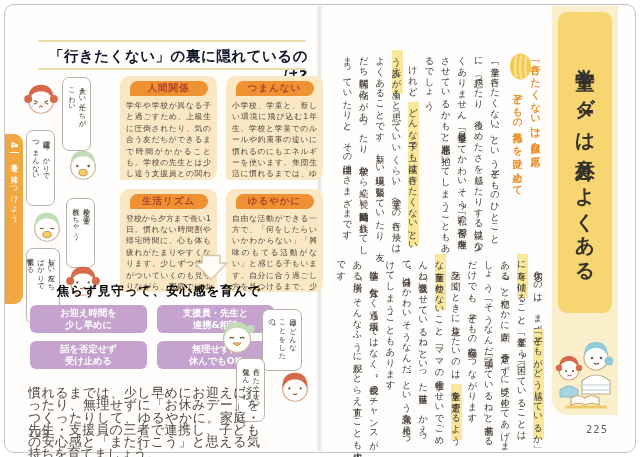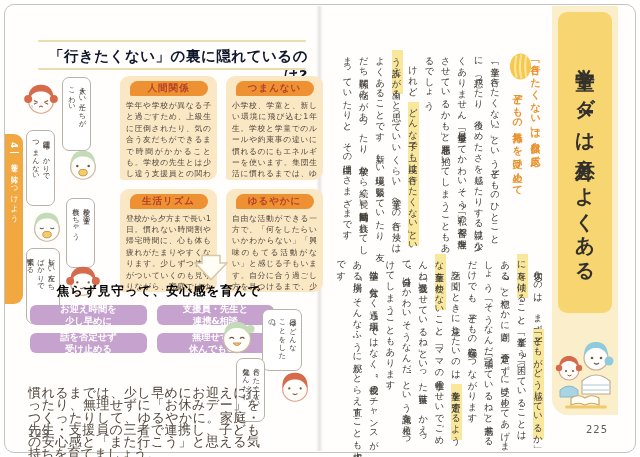--- a/index.html
+++ b/index.html
@@ -33,21 +33,21 @@
   .reason-grid{left:120px;top:76px;width:203px;height:216px;display:grid;
     grid-template-columns:1fr 1fr;grid-template-rows:1fr 1fr;gap:9px;}
   .reason-box{background:#FAE7C4;border-radius:9px 9px 9px 3px;padding:5px 6px 4px;box-sizing:border-box;overflow:hidden;}
   .reason-pill{width:78px;height:15px;margin:0 auto 4px;background:#ED9133;border-radius:8px 8px 8px 2px;
     display:flex;align-items:center;justify-content:center;font-size:9.5px;font-weight:bold;color:#B5402A;letter-spacing:1px;}
   .reason-body{font-size:7.8px;line-height:11.4px;color:#50463c;text-align:justify;}
 
   .advice-title{left:34px;top:283px;width:250px;text-align:center;
     font-size:12.5px;font-weight:bold;color:#000000;letter-spacing:1px;}
   .advice-grid{left:30px;top:305px;width:244px;display:grid;grid-template-columns:1fr 1fr;gap:8px 10px;}
-  .advice-pill{height:20px;background:#C6A3CE;border-radius:6px;display:flex;align-items:center;justify-content:center;
+  .advice-pill{height:28px;background:#C6A3CE;border-radius:6px;display:flex;align-items:center;justify-content:center;
     color:#fff;font-weight:bold;font-size:9.3px;line-height:12px;text-align:center;white-space:pre-line;}
   .advice-body{left:28px;top:387px;width:232px;font-size:13px;line-height:12.3px;color:#50463c;text-align:justify;}
   .pagenum{font-size:10px;color:#5c5c5c;letter-spacing:1px;}
 
   
   .title-band{left:552px;top:6px;width:66px;height:409px;background:#FBEFCB;border-radius:0 0 0 16px;}
   .title-block{left:558px;top:12px;width:54px;height:301px;background:#F7D672;border-radius:9px;
     display:flex;align-items:center;justify-content:center;}
   .title-block .t{writing-mode:vertical-rl;text-orientation:mixed;font-size:19.5px;font-weight:bold;color:#34302b;letter-spacing:2.5px;}
   .subtitle{color:#E8932F;font-weight:bold;font-size:10px;line-height:18px;letter-spacing:1px;}

